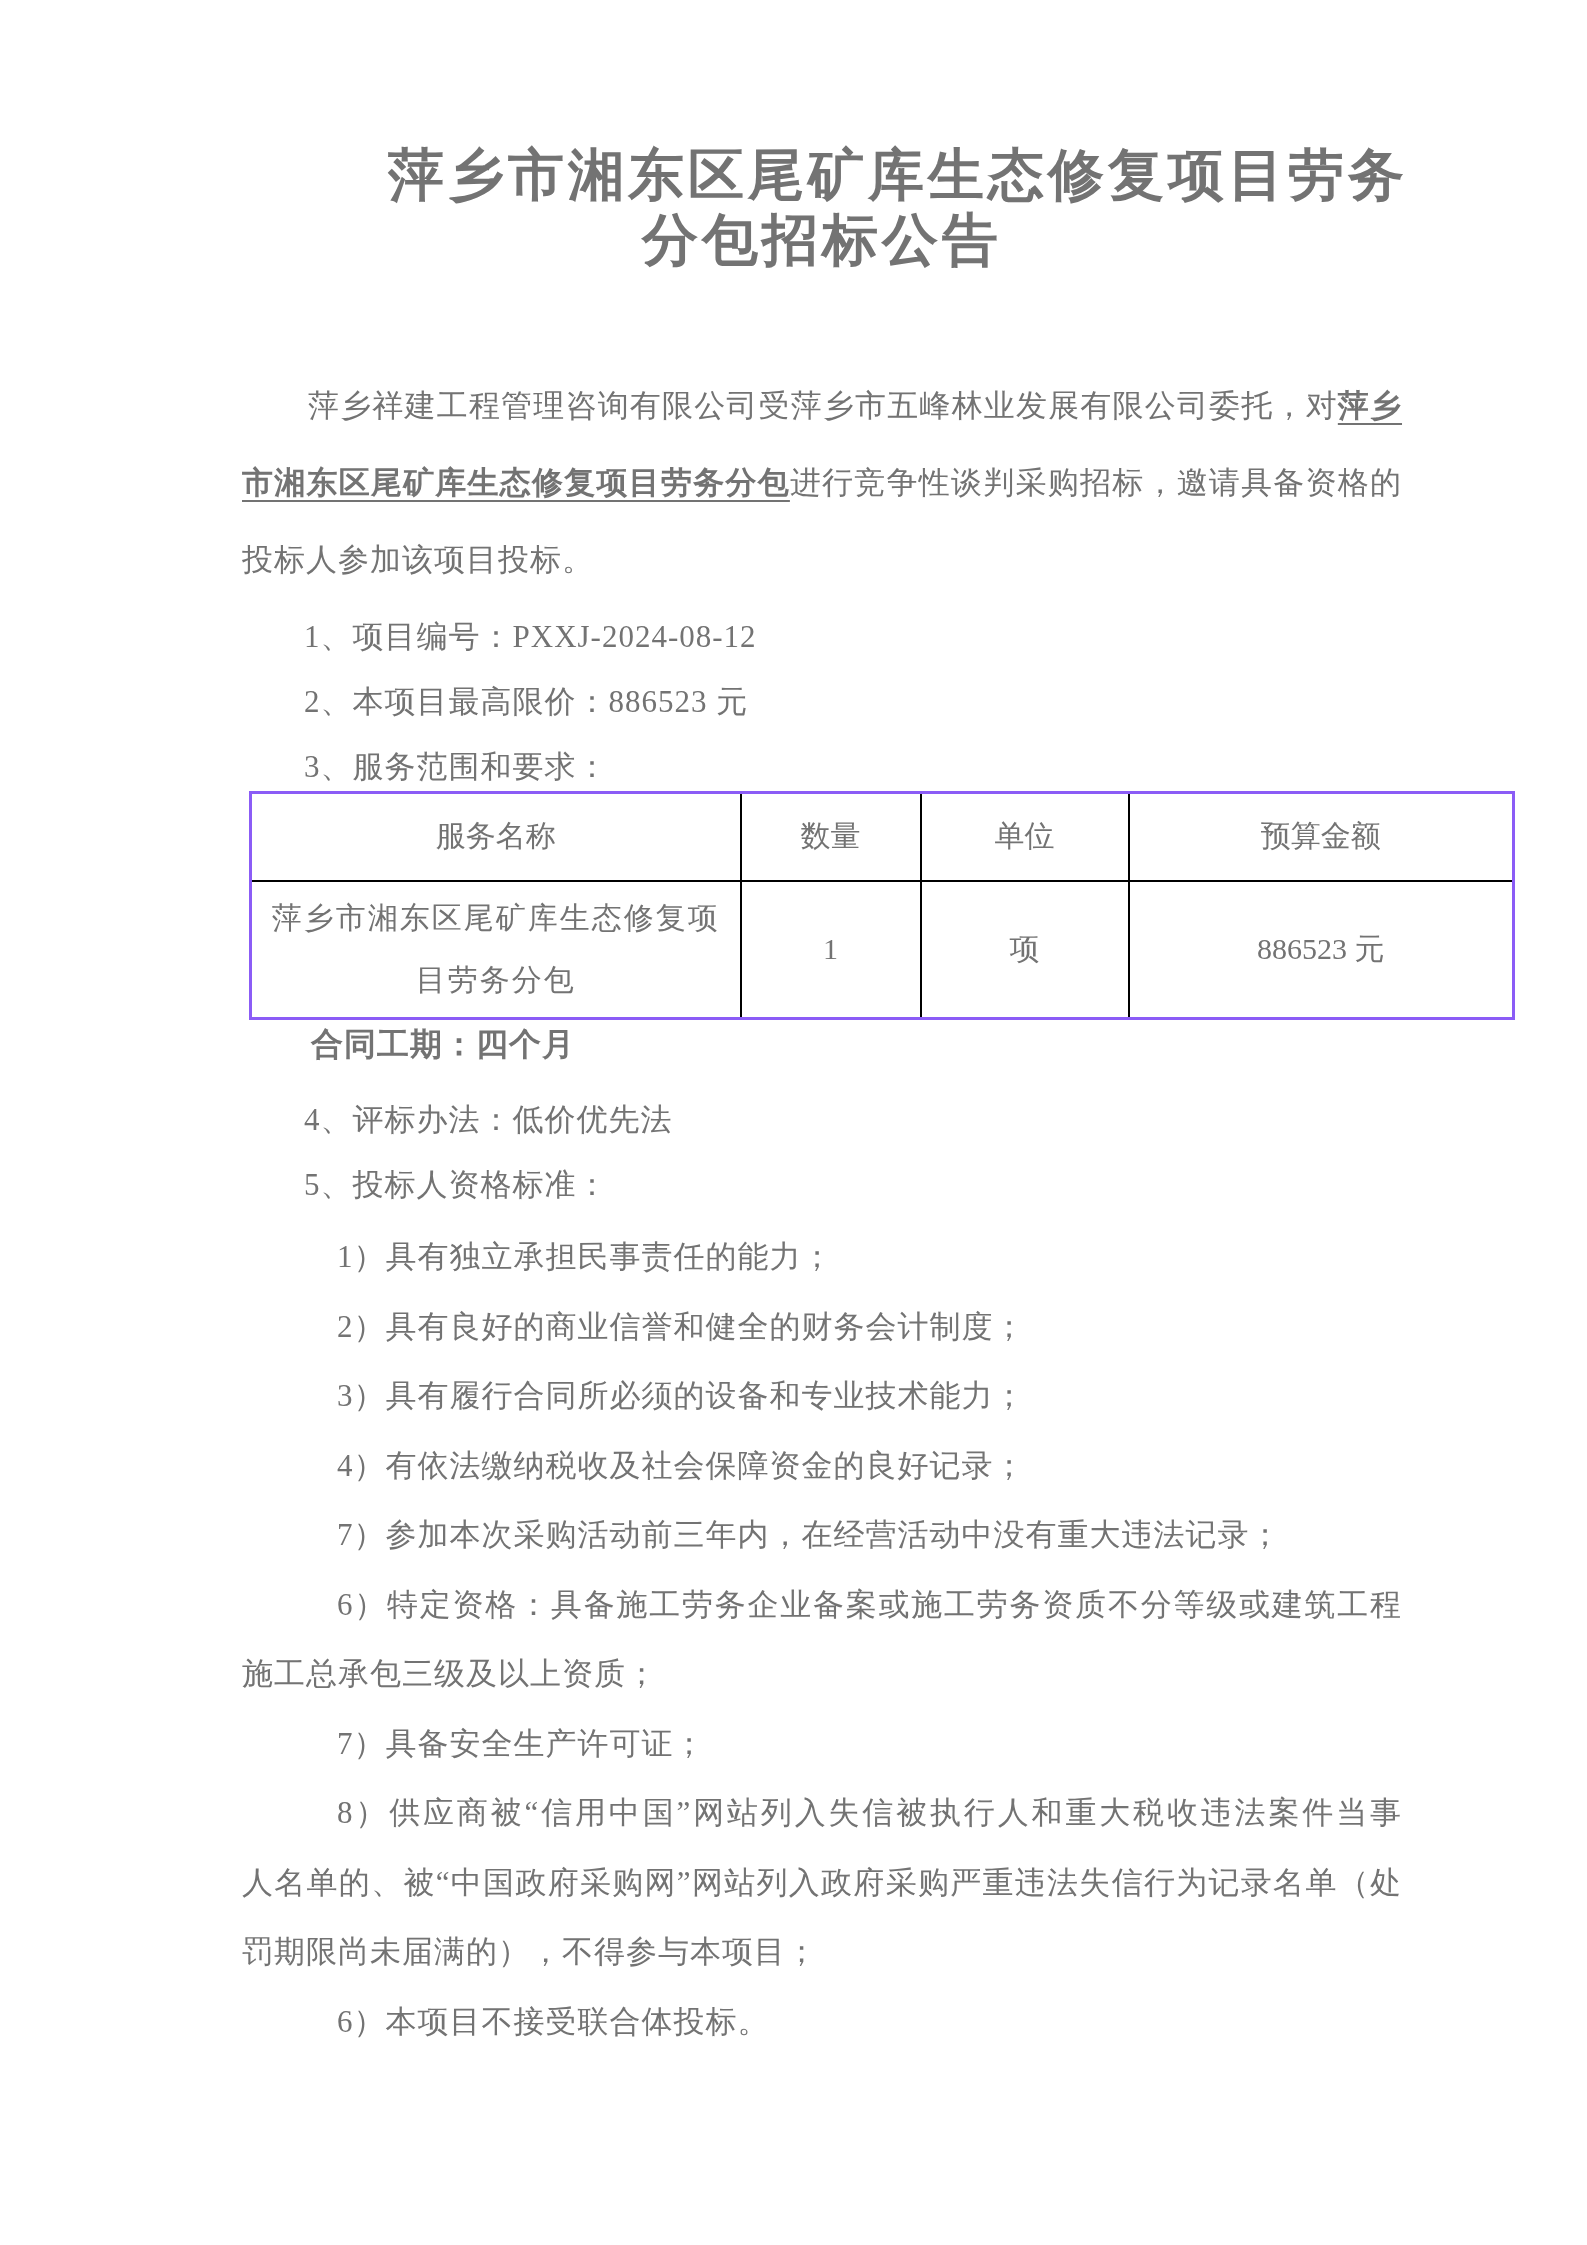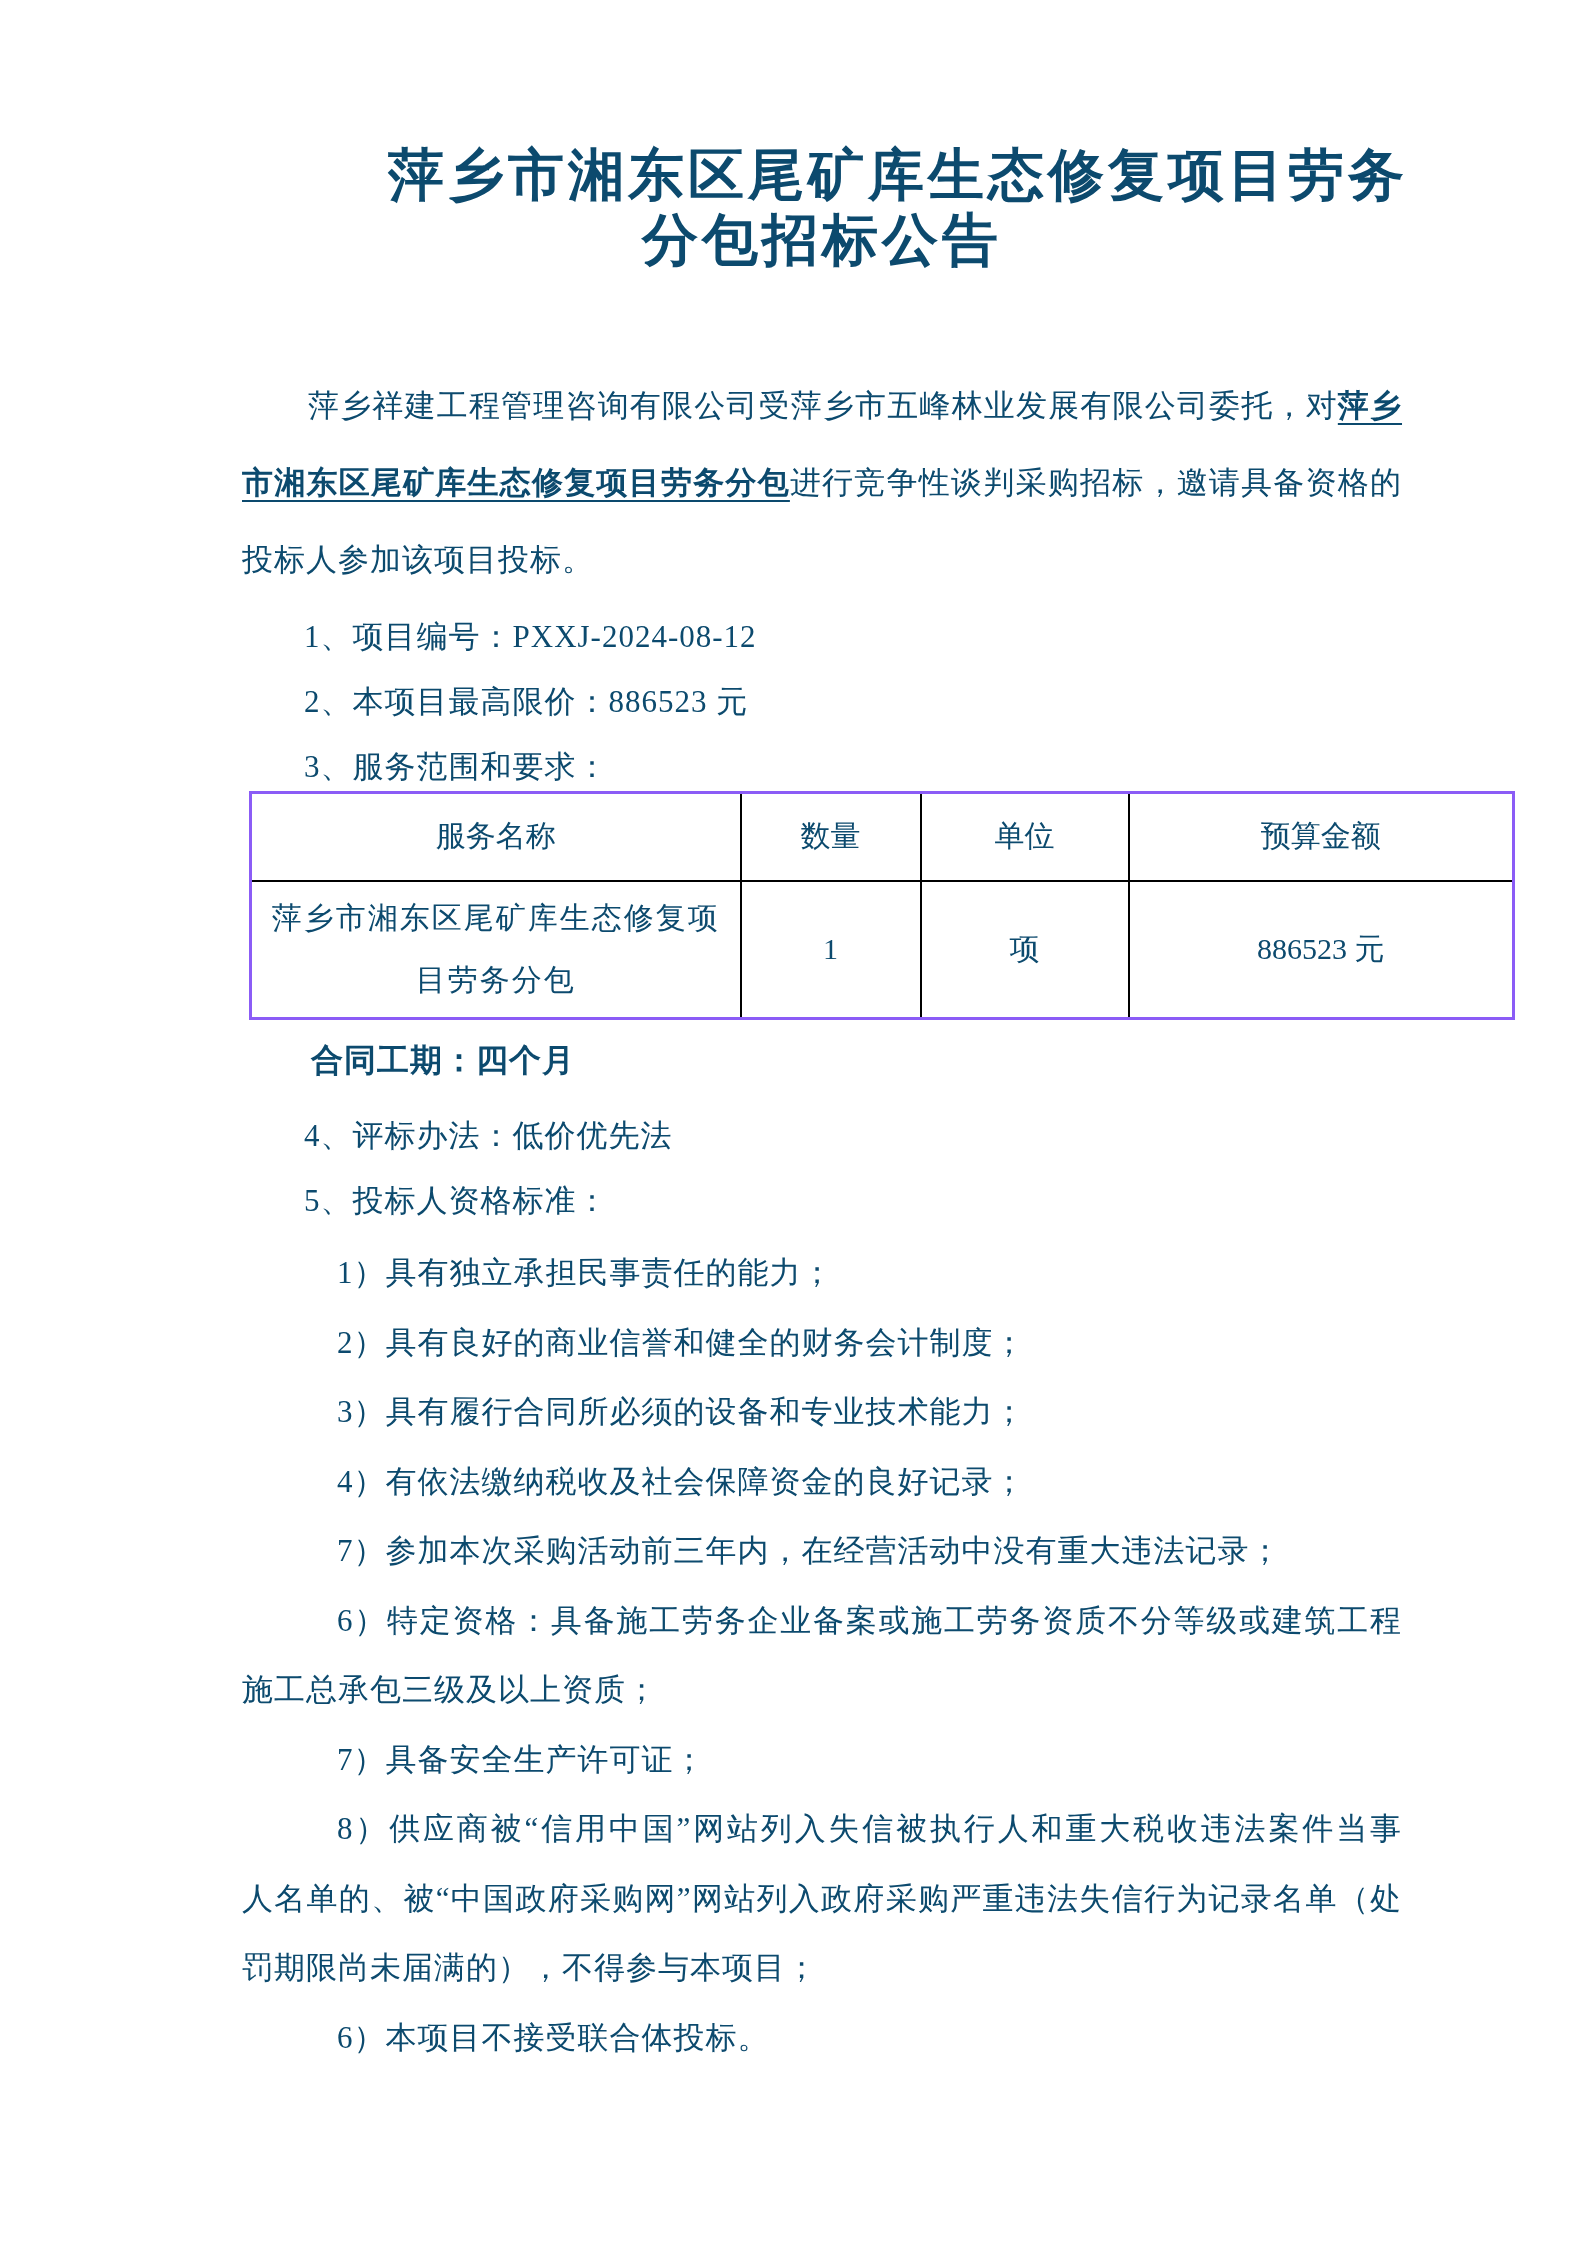--- a/index.html
+++ b/index.html
@@ -1,21 +1,21 @@
 <!DOCTYPE html>
 <html><head>
 <meta charset="utf-8">
 <style>
   html,body{margin:0;padding:0;background:#888;}
   .page{
     position:relative;
     width:1587px;height:2245px;
     margin:0 auto;
     background:#ffffff;
-    color:#0c4a6e;
+    color:#737373;
     font-family:"Liberation Serif","DejaVu Serif",serif;
     overflow:hidden;
   }
   .doc{
     margin-left:242px;
     width:1270px;
   }
   
   .title{width:1160px;margin-top:143px;}
   .title-line{
@@ -52,21 +52,20 @@
     vertical-align:middle;
     font-weight:400;
     padding:0 10px;
   }
   table.svc-table{border:3px solid #8b5cf6;}
   table.svc-table thead tr{height:88px;}
   table.svc-table tbody tr{height:138px;}
   td.svc-name{letter-spacing:2px;line-height:62px;padding:0 14px;}
   
   .contract{
-    margin-top:16px;
     padding-left:69px;
     font-size:32px;
     font-weight:700;
     line-height:48px;
     letter-spacing:1px;
   }
   
   .quals{margin-top:5px;font-size:31px;letter-spacing:1px;width:1160px;}
   .qual-line{line-height:69.5px;}
   .qual-line.sub{padding-left:95px;box-sizing:border-box;}

